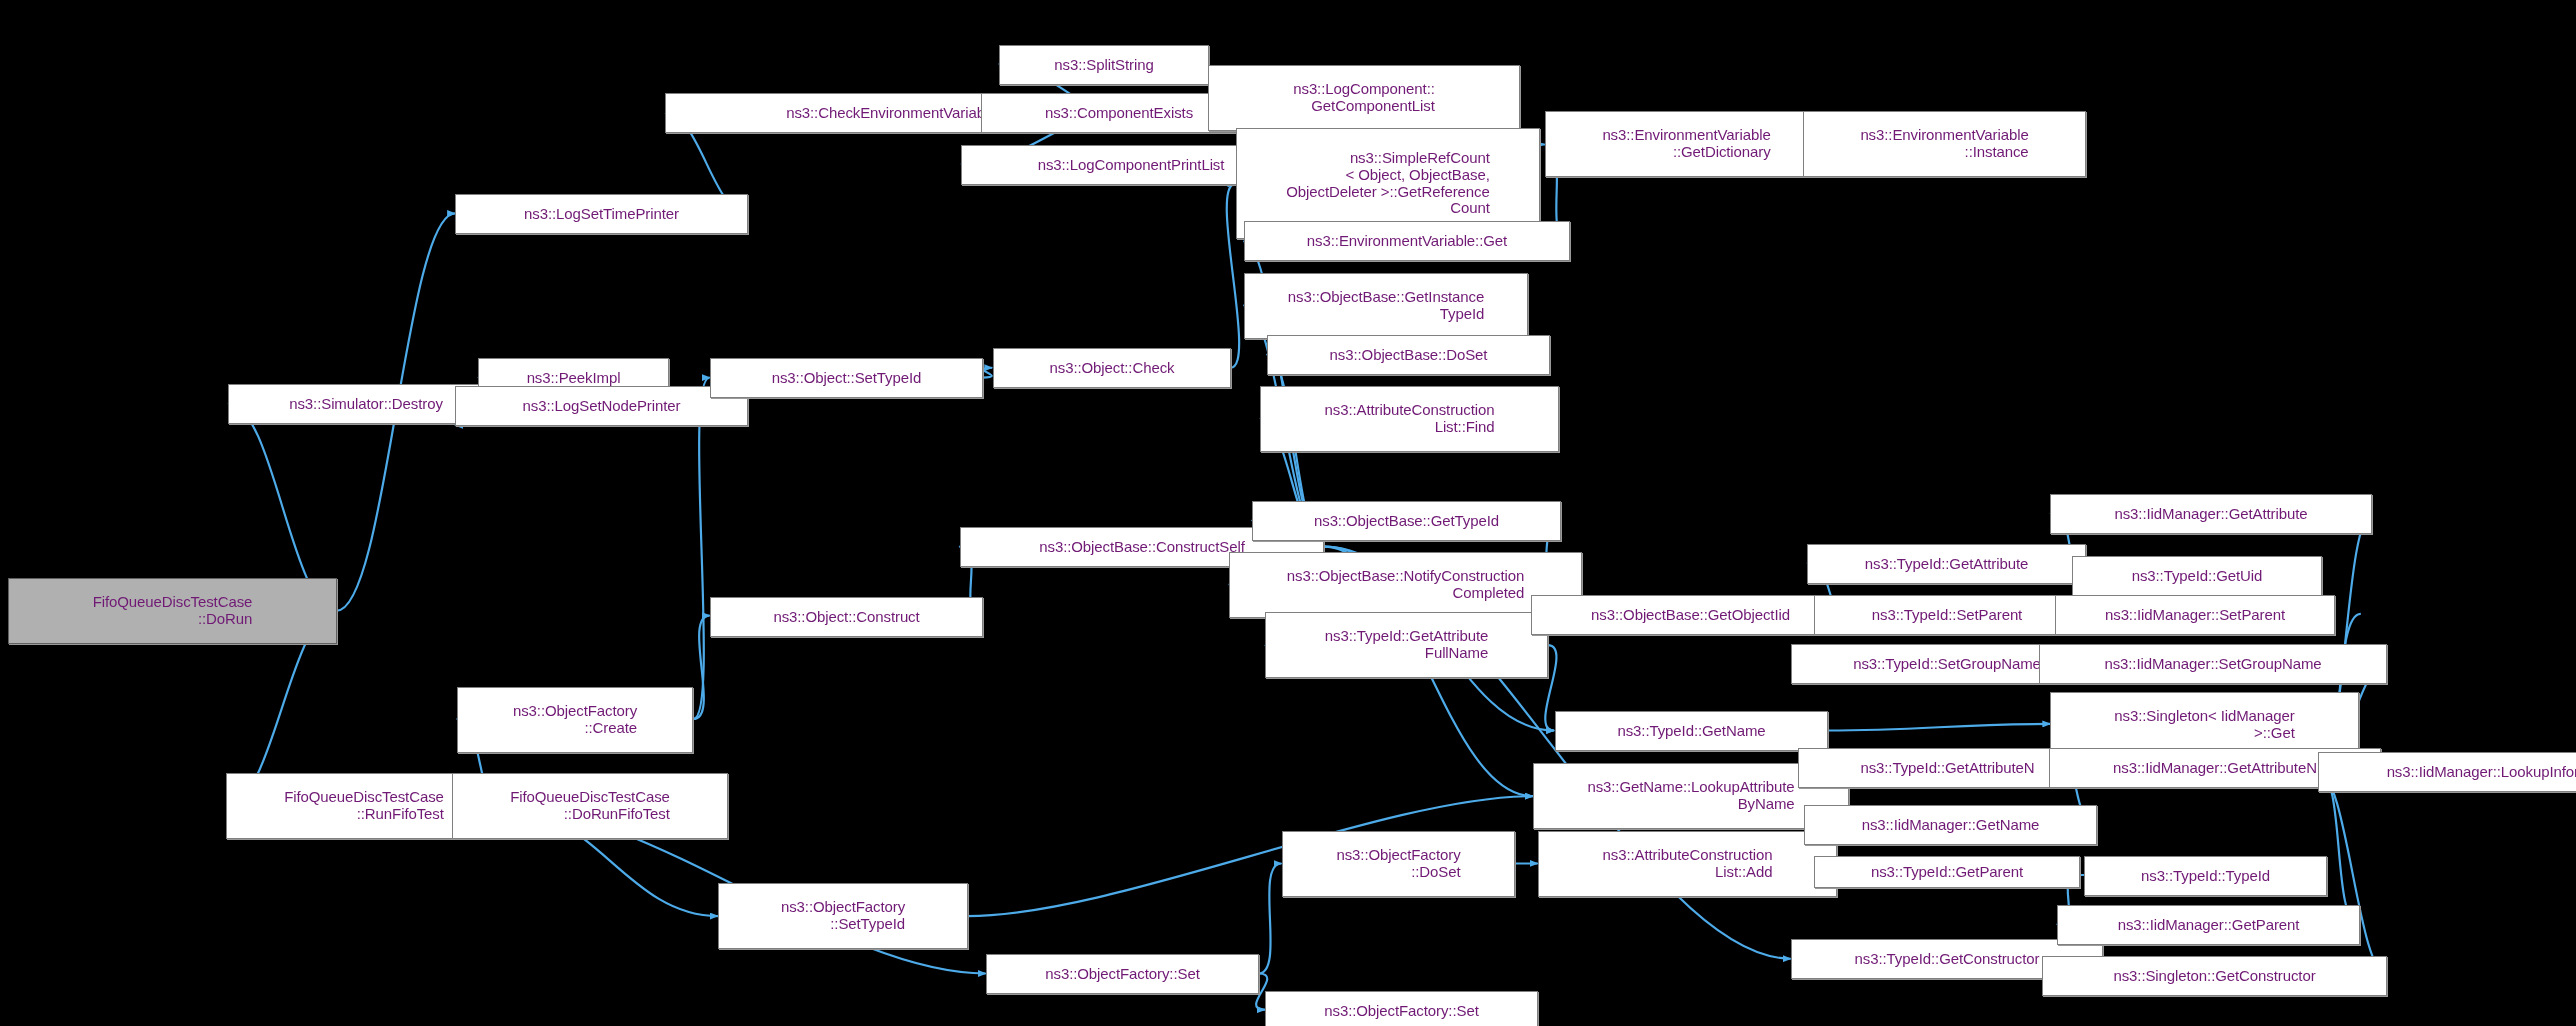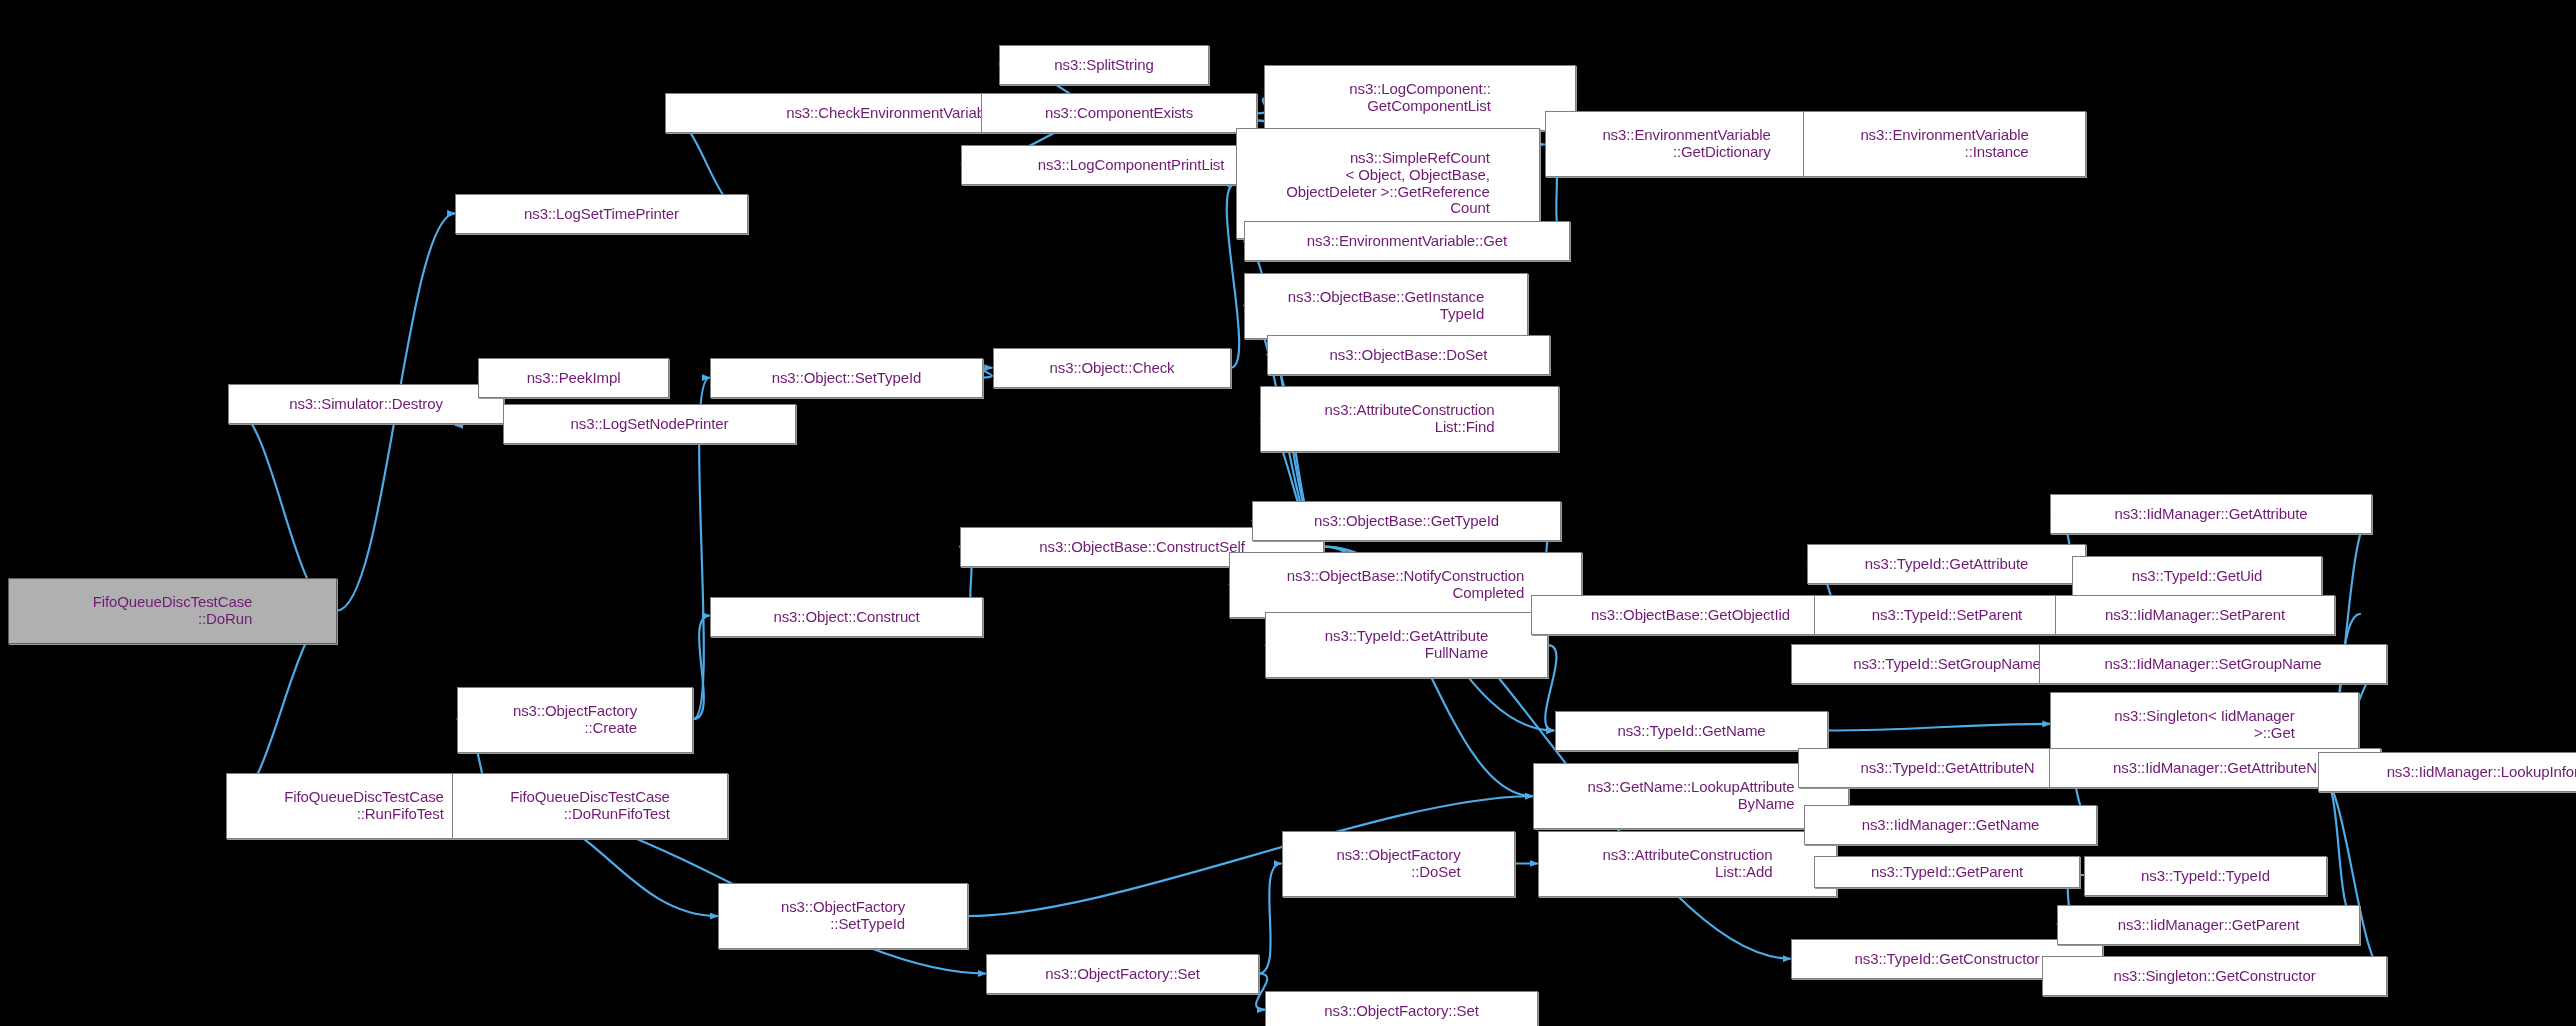--- a/index.html
+++ b/index.html
@@ -119,40 +119,40 @@
         <path d="M1333.9,550.9 C1483.9,550.9 1653.9,966.2 1803.9,966.2" marker-end="url(#arrow)"></path>
       </g>
   </svg>
   <div id="node-layer">
       <div class="node root" style="left: 8px; top: 578px; width: 329px; height: 66px;">FifoQueueDiscTestCase
 ::DoRun</div>
       <div class="node" style="left: 665px; top: 93px; width: 460px; height: 40px;">ns3::CheckEnvironmentVariables</div>
       <div class="node" style="left: 999px; top: 45px; width: 210px; height: 40px;">ns3::SplitString</div>
       <div class="node" style="left: 981px; top: 93px; width: 276px; height: 40px;">ns3::ComponentExists</div>
       <div class="node" style="left: 961px; top: 145px; width: 340px; height: 40px;">ns3::LogComponentPrintList</div>
-      <div class="node" style="left: 1264px; top: 65px; width: 312px; height: 66px;">ns3::LogComponent::
+      <div class="node" style="left: 1208px; top: 65px; width: 312px; height: 66px;">ns3::LogComponent::
 GetComponentList</div>
       <div class="node" style="left: 1236px; top: 128px; width: 304px; height: 111px;">ns3::SimpleRefCount
 &lt; Object, ObjectBase,
  ObjectDeleter &gt;::GetReference
 Count</div>
       <div class="node" style="left: 1545px; top: 111px; width: 283px; height: 66px;">ns3::EnvironmentVariable
 ::GetDictionary</div>
       <div class="node" style="left: 1803px; top: 111px; width: 283px; height: 66px;">ns3::EnvironmentVariable
 ::Instance</div>
       <div class="node" style="left: 1244px; top: 221px; width: 326px; height: 40px;">ns3::EnvironmentVariable::Get</div>
       <div class="node" style="left: 1244px; top: 273px; width: 284px; height: 66px;">ns3::ObjectBase::GetInstance
 TypeId</div>
       <div class="node" style="left: 1267px; top: 335px; width: 283px; height: 40px;">ns3::ObjectBase::DoSet</div>
       <div class="node" style="left: 1260px; top: 386px; width: 299px; height: 66px;">ns3::AttributeConstruction
 List::Find</div>
       <div class="node" style="left: 455px; top: 194px; width: 293px; height: 40px;">ns3::LogSetTimePrinter</div>
       <div class="node" style="left: 228px; top: 384px; width: 276px; height: 40px;">ns3::Simulator::Destroy</div>
       <div class="node" style="left: 478px; top: 358px; width: 191px; height: 40px;">ns3::PeekImpl</div>
-      <div class="node" style="left: 455px; top: 404px; width: 293px; height: 40px; margin-left: 48px;">ns3::LogSetNodePrinter</div>
+      <div class="node" style="left: 455px; top: 386px; width: 293px; height: 40px;">ns3::LogSetNodePrinter</div>
       <div class="node" style="left: 710px; top: 358px; width: 273px; height: 40px;">ns3::Object::SetTypeId</div>
       <div class="node" style="left: 993px; top: 348px; width: 238px; height: 40px;">ns3::Object::Check</div>
       <div class="node" style="left: 960px; top: 527px; width: 364px; height: 40px;">ns3::ObjectBase::ConstructSelf</div>
       <div class="node" style="left: 710px; top: 597px; width: 273px; height: 40px;">ns3::Object::Construct</div>
       <div class="node" style="left: 457px; top: 687px; width: 236px; height: 66px;">ns3::ObjectFactory
 ::Create</div>
       <div class="node" style="left: 226px; top: 773px; width: 276px; height: 66px;">FifoQueueDiscTestCase
 ::RunFifoTest</div>
       <div class="node" style="left: 452px; top: 773px; width: 276px; height: 66px;">FifoQueueDiscTestCase
 ::DoRunFifoTest</div>

